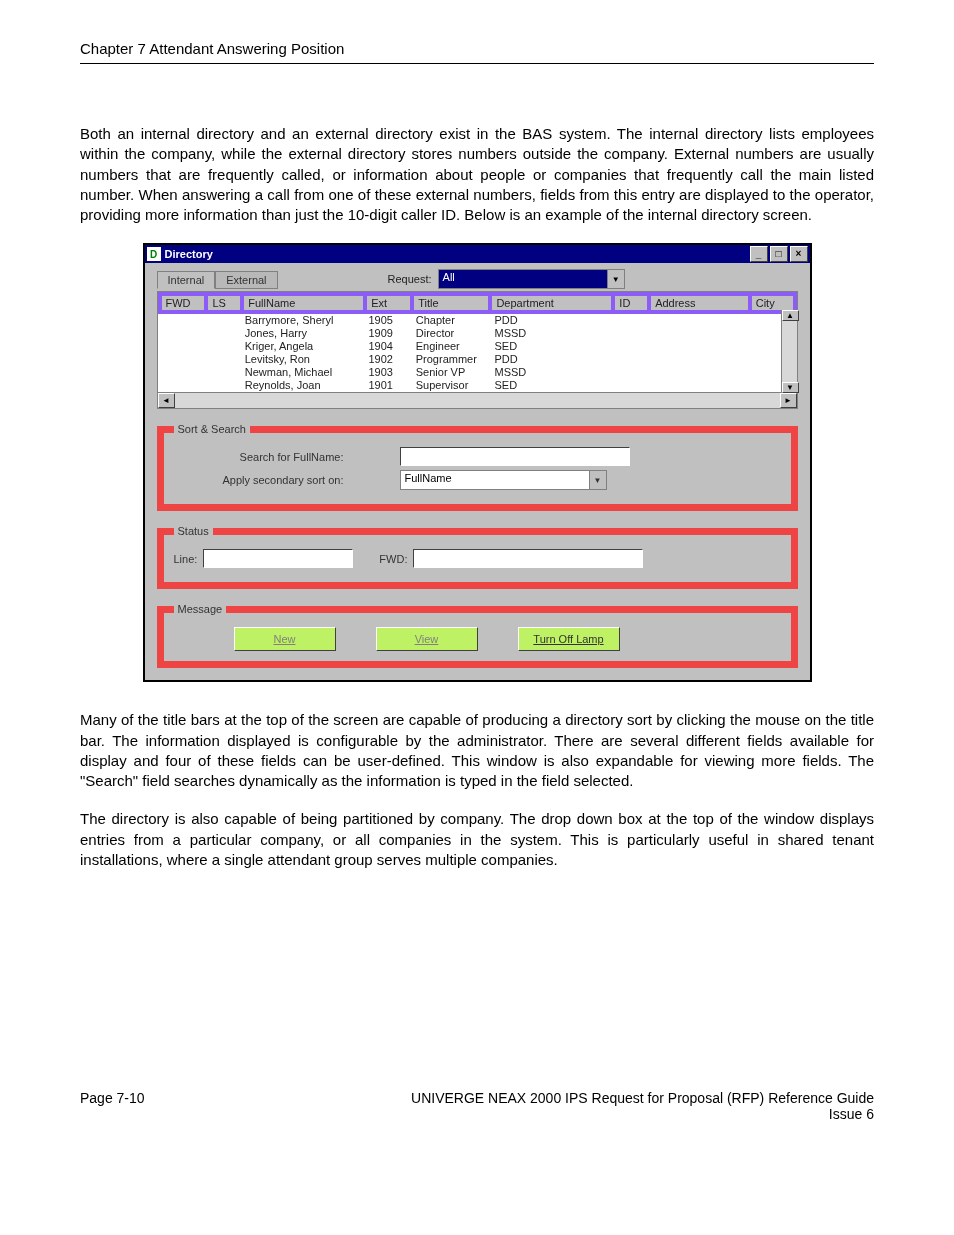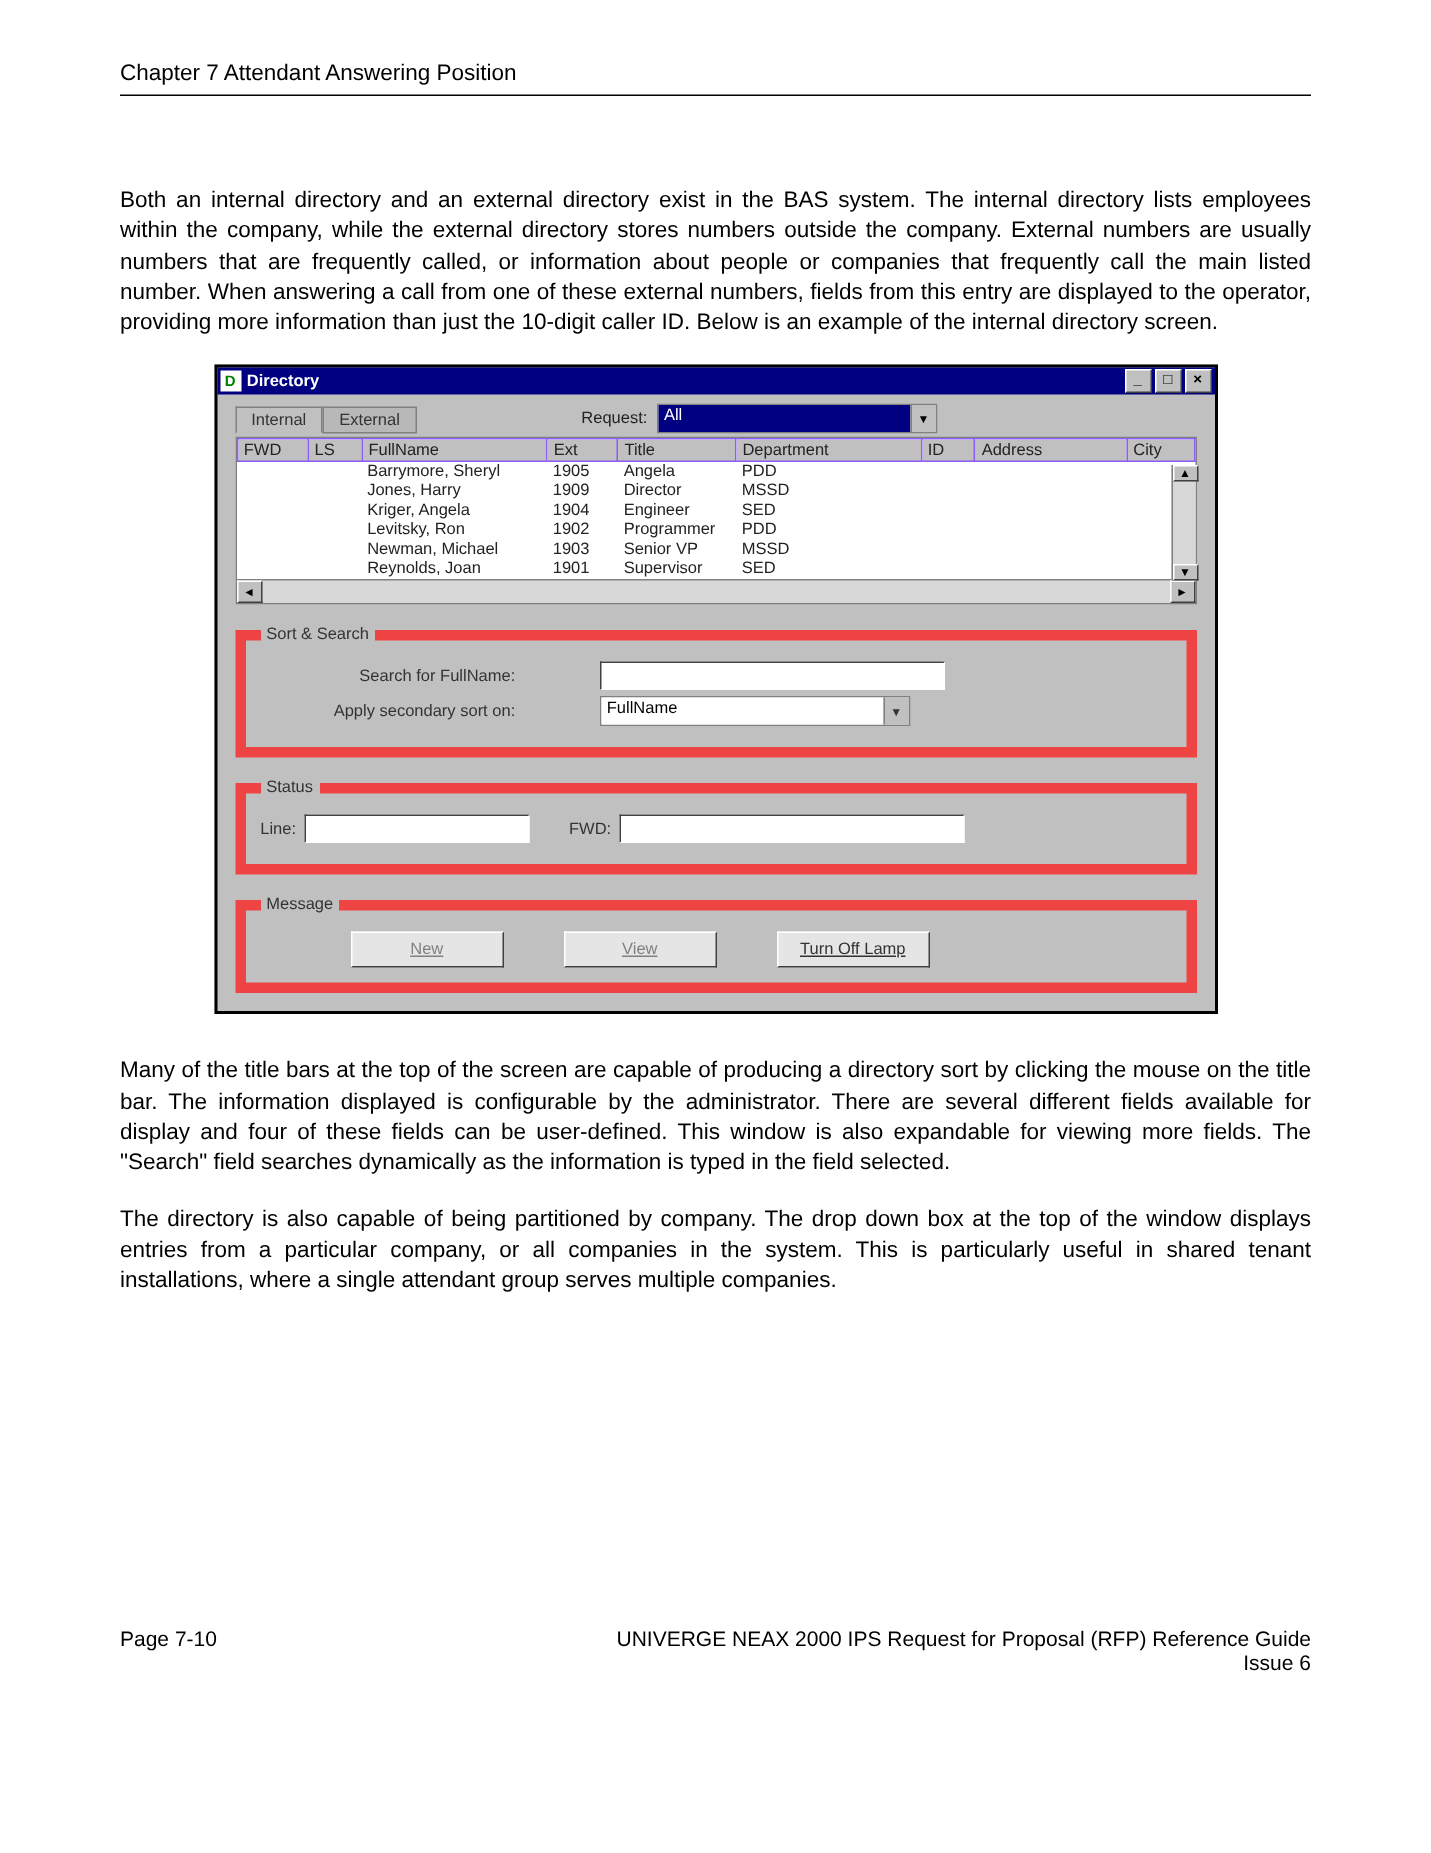--- a/index.html
+++ b/index.html
@@ -145,21 +145,21 @@
     position: relative;
   }
   table.grid {
     width: 100%;
     border-collapse: collapse;
     font-size: 11px;
     table-layout: fixed;
   }
   table.grid th {
     background: #c0c0c0;
-    border: 1px solid #8b5cf6;
+    border: 4px solid #8b5cf6;
     text-align: left;
     padding: 1px 4px;
     font-weight: normal;
     color: #222;
     white-space: nowrap;
     overflow: hidden;
   }
   table.grid td {
     padding: 0 4px;
     color: #222;
@@ -231,21 +231,21 @@
   }
 
   .btnbar {
     display: flex;
     gap: 40px;
     padding: 4px 0 0 60px;
   }
   .win-button {
     min-width: 100px;
     height: 22px;
-    background: #e5e5e5;
+    background: #bef264;
     border: 1px solid #fff;
     border-right-color:#404040; border-bottom-color:#404040;
     text-align: center;
     font-size: 11px;
     color: #333;
     display:inline-flex;align-items:center;justify-content:center;
   }
   .win-button.disabled { color: #808080; }
   .accel { text-decoration: underline; }
 
@@ -324,21 +324,21 @@
             <col style="width:32px">
               <col style="width:90px">
               <col style="width:40px">
           </colgroup>
           <tbody id="grid-rows">
               <tr>
                 <td></td>
                 <td></td>
                 <td>Barrymore, Sheryl</td>
                 <td>1905</td>
-                <td>Angela</td>
+                <td>Chapter</td>
                 <td>PDD</td>
                 <td></td>
                 <td></td>
                 <td></td>
               </tr>
               <tr>
                 <td></td>
                 <td></td>
                 <td>Jones, Harry</td>
                 <td>1909</td>

